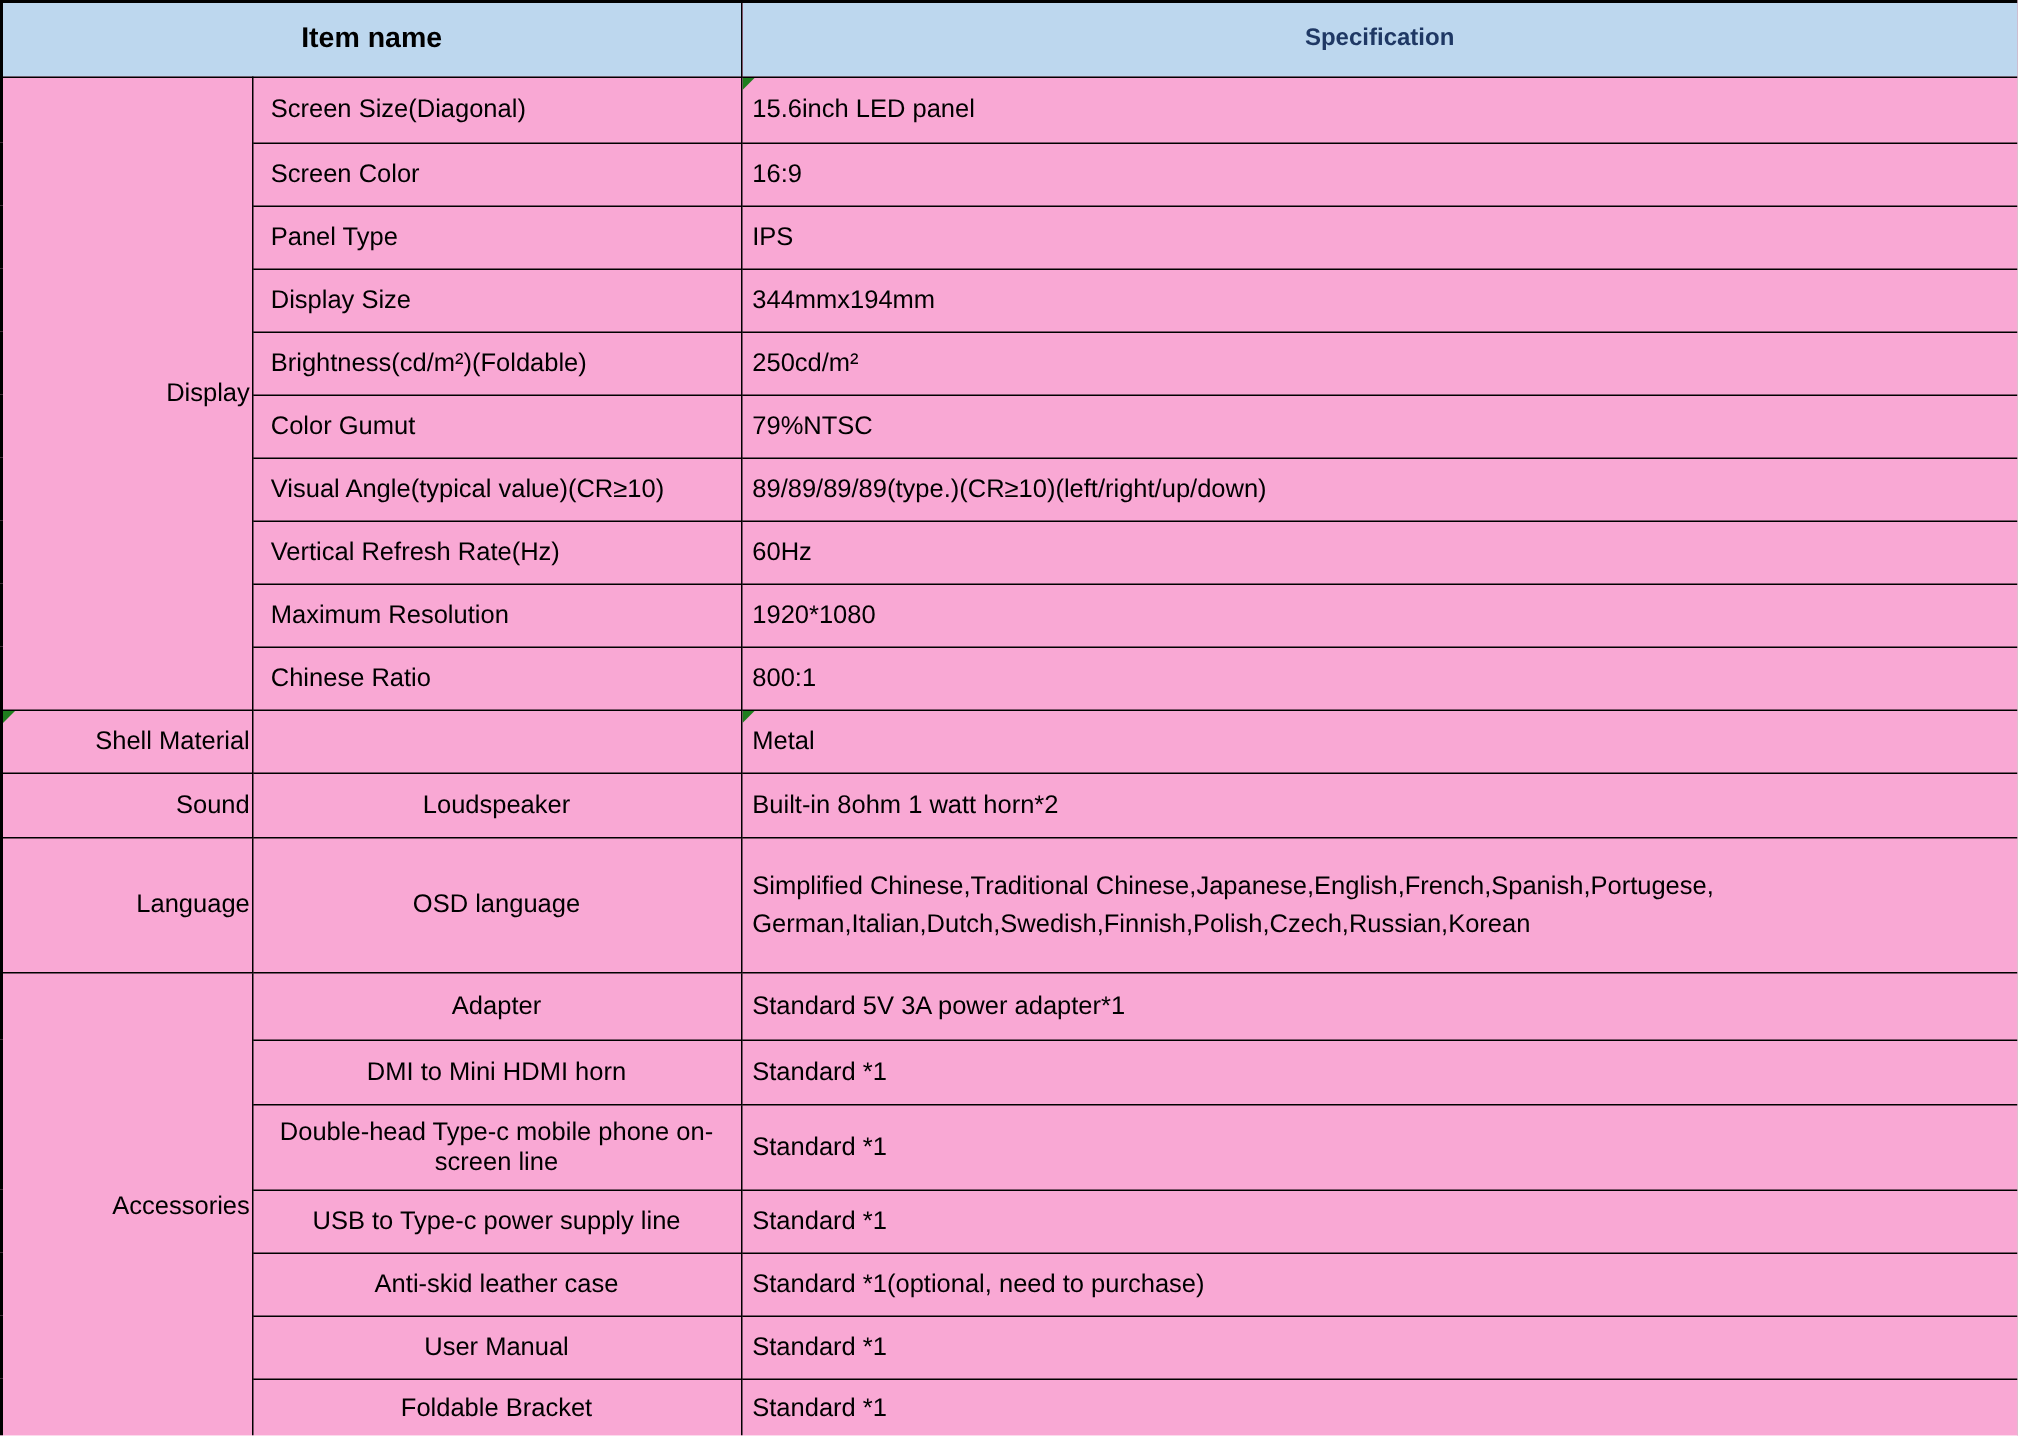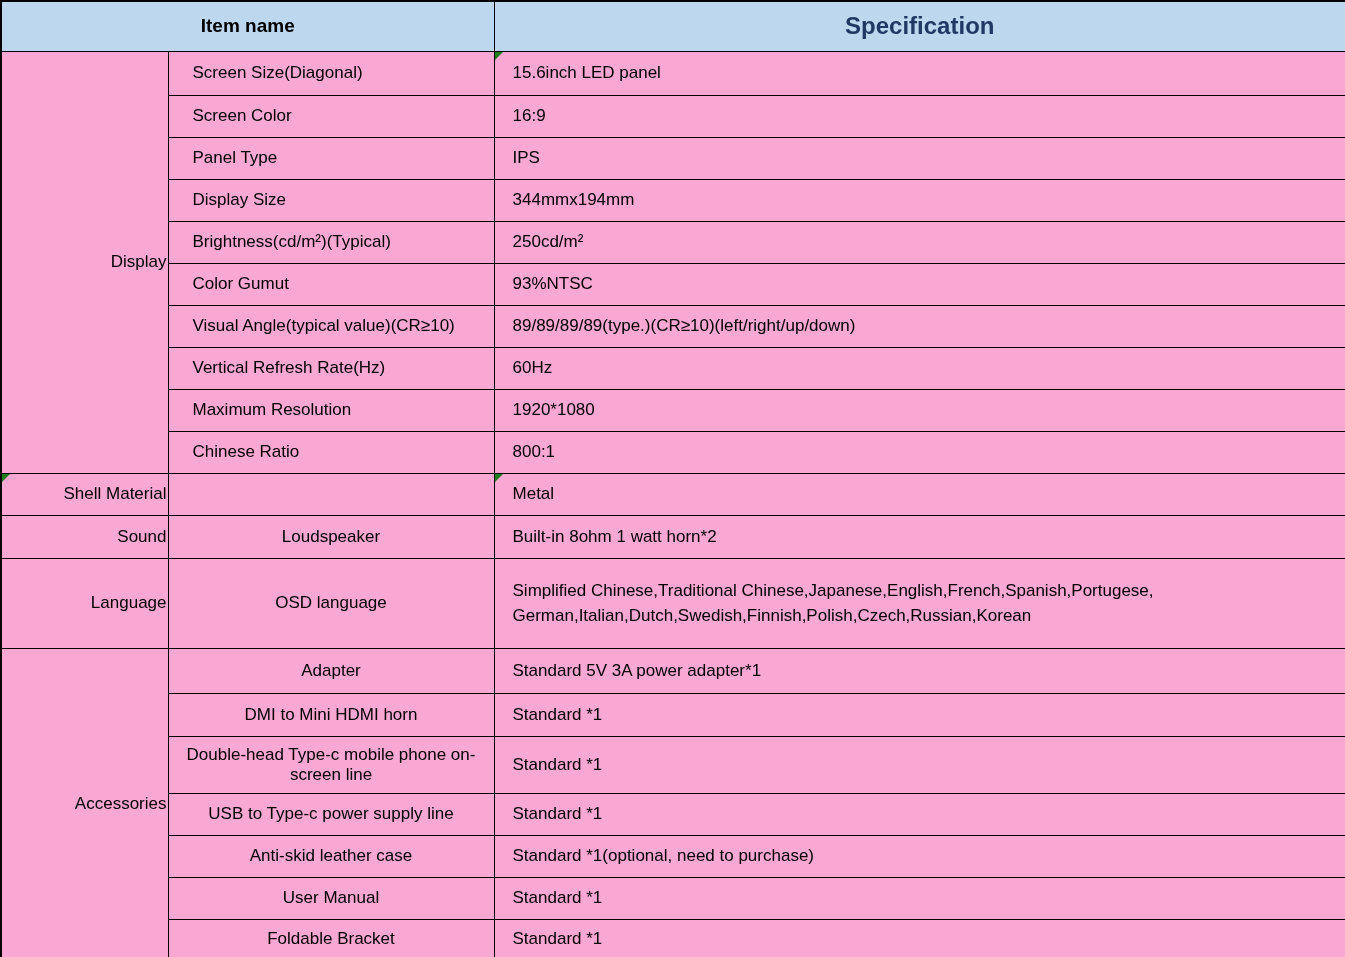--- a/index.html
+++ b/index.html
@@ -10,25 +10,25 @@
     border-collapse:collapse;table-layout:fixed;
     border:2px solid #000;
     font-size:17px;
   }
   col.c1{width:167px;} col.c2{width:326px;} col.c3{width:852px;}
   th,td{border:1px solid #000;vertical-align:middle;overflow:hidden;}
   th.hdr{
     background:#BDD7EE;font-weight:bold;font-size:19px;
     text-align:center;color:#000;
   }
-  th.hdr.spec-hdr{color:#1F3864;font-size:24px;}
+  th.hdr.spec-hdr{color:#1F3864;font-size:16px;}
   td.cat{text-align:right;}
-  td.item-left{text-align:left;padding-left:24px;}
+  td.item-left{text-align:left;padding-left:12px;}
   td.item-center{text-align:center;margin-top:23px;}
-  td.spec{text-align:left;padding-left:18px;position:relative;}
+  td.spec{text-align:left;padding-left:7px;position:relative;}
   td.rel{position:relative;}
   .flag{
     position:absolute;top:0;left:0;width:0;height:0;
     border-top:8px solid #1E7E1E;border-right:8px solid transparent;
   }
   .lang-line{display:block;line-height:25px;}
   .bold-seg{font-weight:normal;}
   tr.rh{height:50px;}
   tr.rs{height:42px;}
   tr.r-first{height:44px;}
@@ -68,26 +68,26 @@
     </tr>
     <tr class="rs">
       <td class="item-left">Panel Type</td>
       <td class="spec">IPS</td>
     </tr>
     <tr class="rs">
       <td class="item-left">Display Size</td>
       <td class="spec">344mmx194mm</td>
     </tr>
     <tr class="rs">
-      <td class="item-left">Brightness(cd/m²)(Typical)</td>
+      <td class="item-left">Brightness(cd/m²)(Foldable)</td>
       <td class="spec">250cd/m²</td>
     </tr>
     <tr class="rs">
       <td class="item-left">Color Gumut</td>
-      <td class="spec">93%NTSC</td>
+      <td class="spec">79%NTSC</td>
     </tr>
     <tr class="rs">
       <td class="item-left">Visual Angle(typical value)(CR≥10)</td>
       <td class="spec">89/89/89/89(type.)(CR≥10)(left/right/up/down)</td>
     </tr>
     <tr class="rs">
       <td class="item-left">Vertical Refresh Rate(Hz)</td>
       <td class="spec">60Hz</td>
     </tr>
     <tr class="rs">

